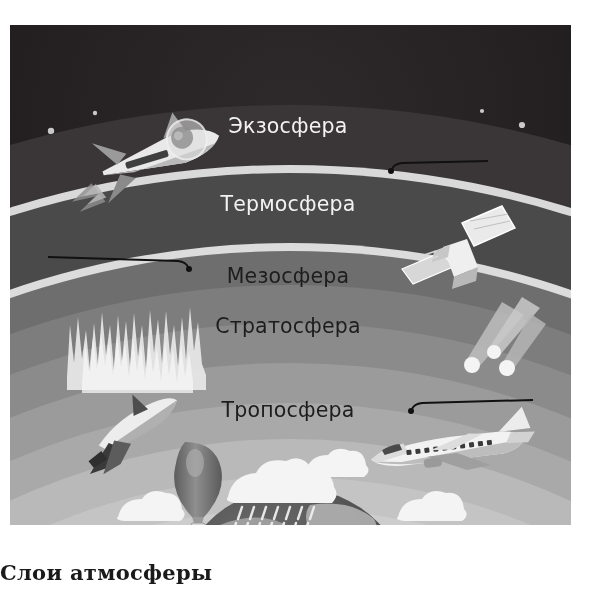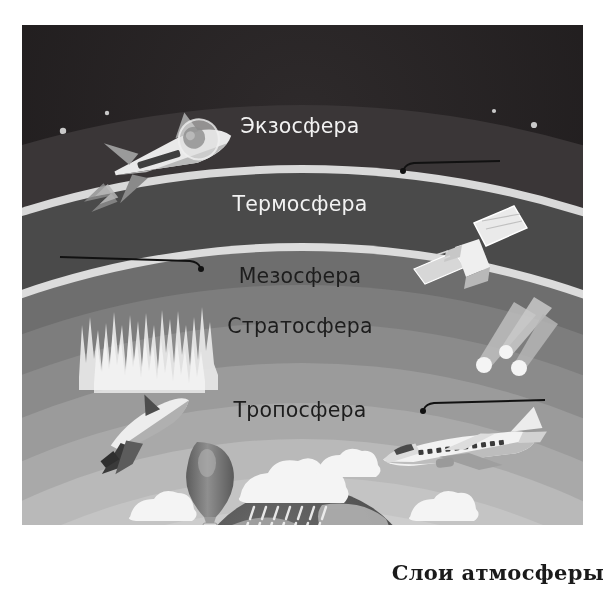--- a/index.html
+++ b/index.html
@@ -9,31 +9,31 @@
     font-family:"DejaVu Sans","Liberation Sans",sans-serif;
     overflow:hidden;
   }
   #figure{
     position:relative;
     width:604px;height:604px;
     background:#ffffff;
   }
   #scene{
     position:absolute;
-    left:22px; top:25px;
+    left:10px; top:25px;
     width:561px; height:500px;
     overflow:hidden;
     background:#231f20;
   }
   #scene svg{display:block;}
   .caption{
     position:absolute;
     left:0; top:560px;
     width:604px;
-    text-align:right;
+    text-align:left;
     font-family:"DejaVu Serif","Liberation Serif",serif;
     font-weight:bold;
     font-size:21px;
     letter-spacing:0.3px;
     color:#1a1a1a;
   }
   .lbl{
     font-family:"DejaVu Sans","Liberation Sans",sans-serif;
     font-size:20.5px;
     letter-spacing:0.2px;

